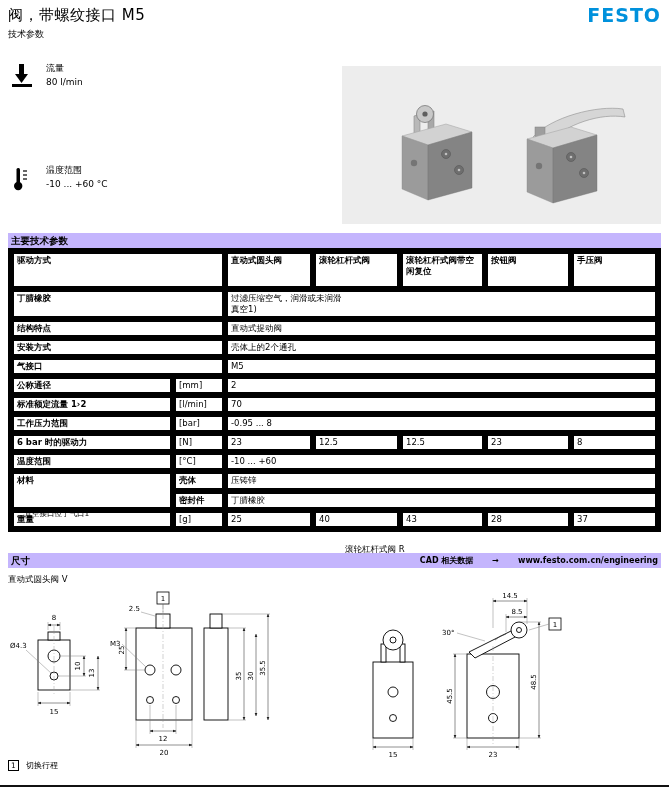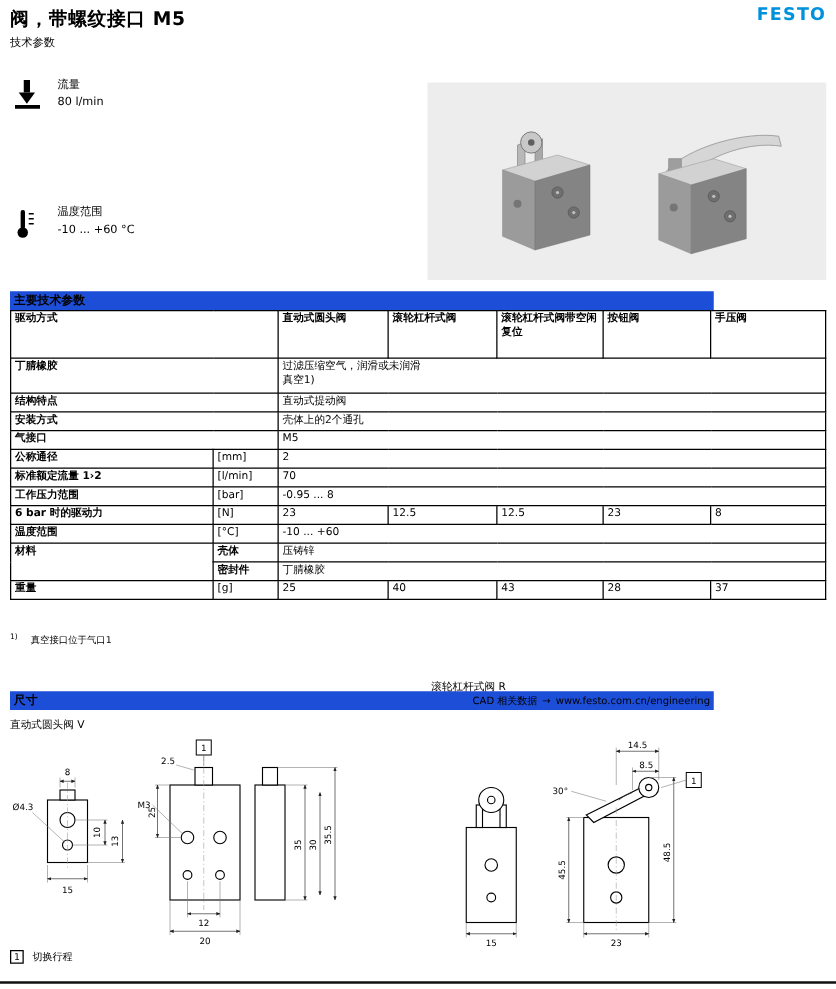--- a/index.html
+++ b/index.html
@@ -1,31 +1,31 @@
 <!DOCTYPE html>
 <html><head>
 <meta charset="utf-8">
 <style>
   *{box-sizing:border-box;margin:0;padding:0}
   body{background:#fff}
   .page{position:relative;width:669px;height:791px;background:#fff;color:#000;
         font-family:"DejaVu Sans","Liberation Sans",sans-serif;overflow:hidden}
-  .title{position:absolute;left:8px;top:6px;font-size:15px;font-weight:bold;letter-spacing:.5px}
+  .title{position:absolute;left:8px;top:6px;font-size:15px;font-weight:normal;letter-spacing:.5px}
   .subtitle{position:absolute;left:8px;top:28px;font-size:9px}
-  .logo{position:absolute;right:8px;top:4px;font-size:14px;font-weight:bold;letter-spacing:1px;color:#0091dc}
+  .logo{position:absolute;right:8px;top:4px;font-size:19px;font-weight:bold;letter-spacing:1px;color:#0091dc}
   .spec-item{position:absolute;left:10px;display:flex;gap:12px;align-items:center}
   .spec-text{font-size:9px;line-height:1.5}
   .spec-label{font-weight:bold;font-weight:normal}
   .panel{position:absolute;left:342px;top:66px;width:319px;height:158px;background:#ededed}
-  .band{position:absolute;left:8px;width:563px;height:15px;background:#1d4ed8;font-size:9.5px;
+  .band{position:absolute;left:8px;width:653px;height:15px;background:#c4b5fd;font-size:9.5px;
         font-weight:bold;line-height:15px;padding:0 3px;display:flex;justify-content:space-between;align-items:center}
-  .band .cad{font-size:8px;font-weight:normal;display:flex;gap:4px;align-items:center}
+  .band .cad{font-size:8px;font-weight:bold;display:flex;gap:19px;align-items:center}
   .ptable{position:absolute;left:8px;top:248px;width:653px;border-collapse:collapse;table-layout:fixed;
           font-size:8.5px;line-height:1.3}
-  .ptable td{border:1px solid #000000;padding:1px 3px;vertical-align:top;overflow:hidden}
+  .ptable td{border:6px solid #000000;padding:1px 3px;vertical-align:top;overflow:hidden}
   .ptable .lbl{font-weight:bold}
   .hdr td{font-weight:bold;height:38px}
   .row td{height:15px}
   .row-med td{height:28px}
   .tfoot{position:absolute;left:8px;top:506px;font-size:7.5px}
   .tfoot .mk{font-size:6px;vertical-align:super;margin-right:8px}
   .view-label{position:absolute;font-size:8.5px;font-weight:normal}
   .drawing{position:absolute}
   .dim-foot{position:absolute;left:8px;top:760px;font-size:8px;display:flex;align-items:center}
   .dim-foot .box{display:inline-block;width:11px;height:11px;border:1px solid #000;font-size:7.5px;

